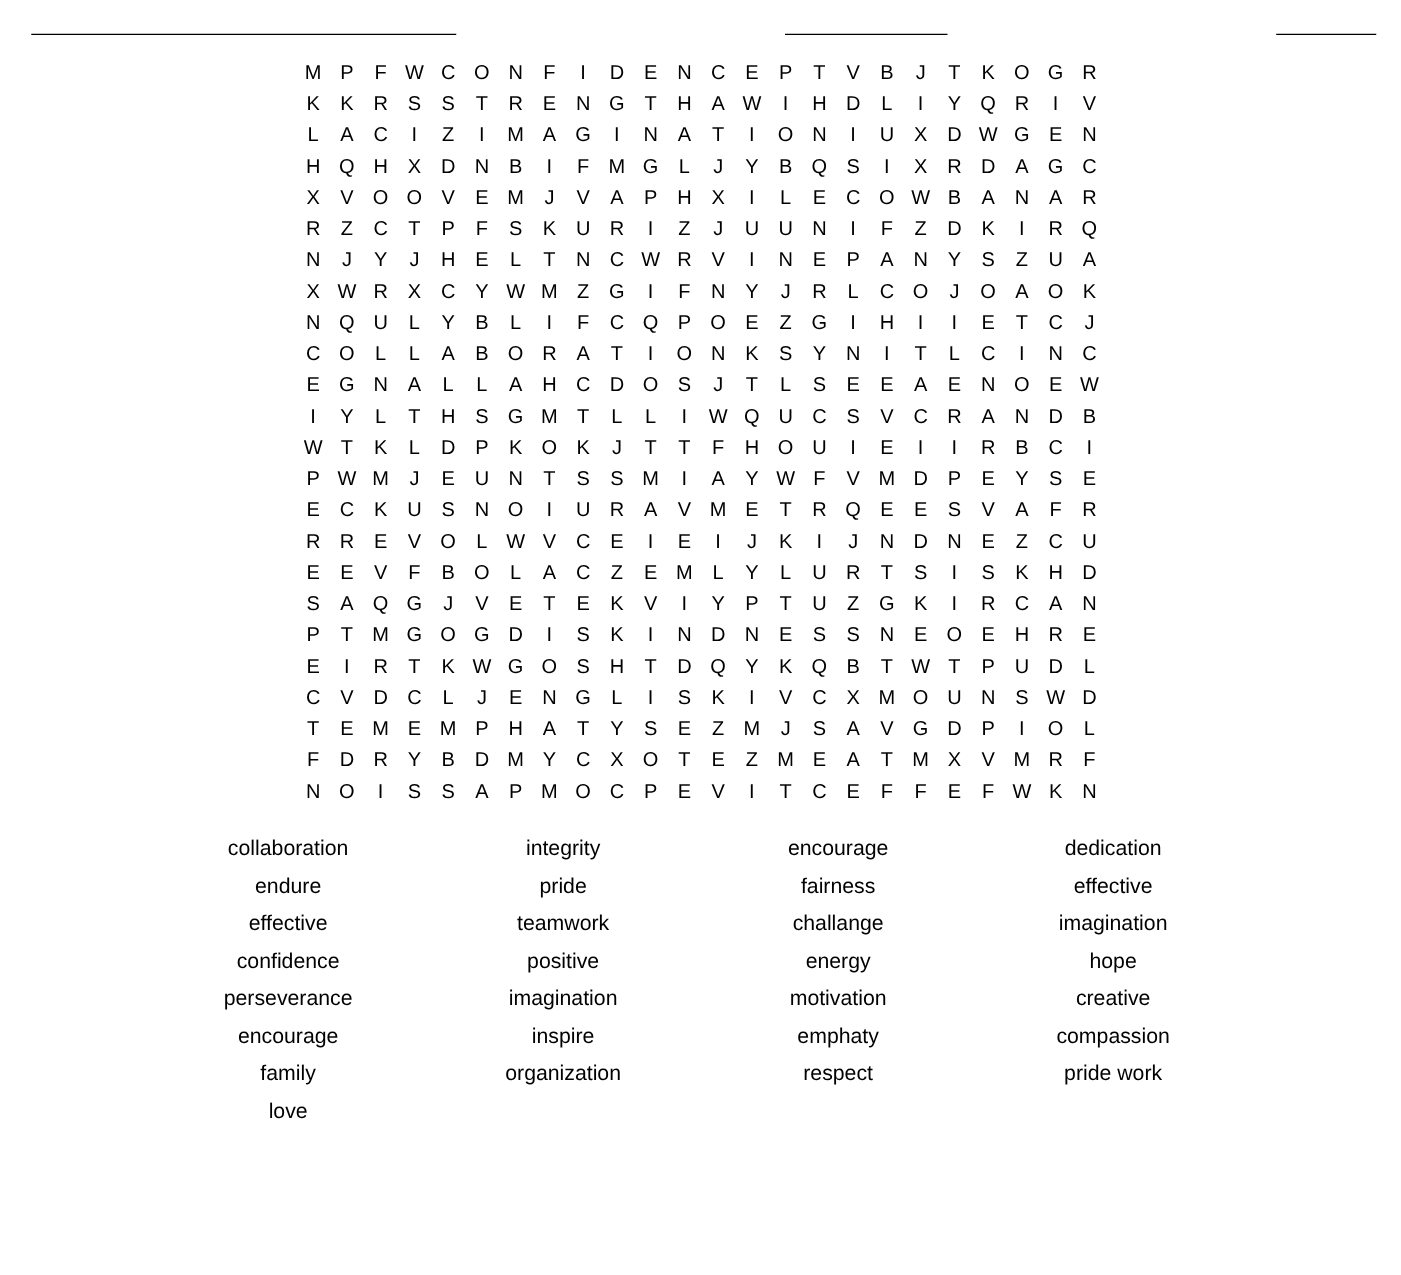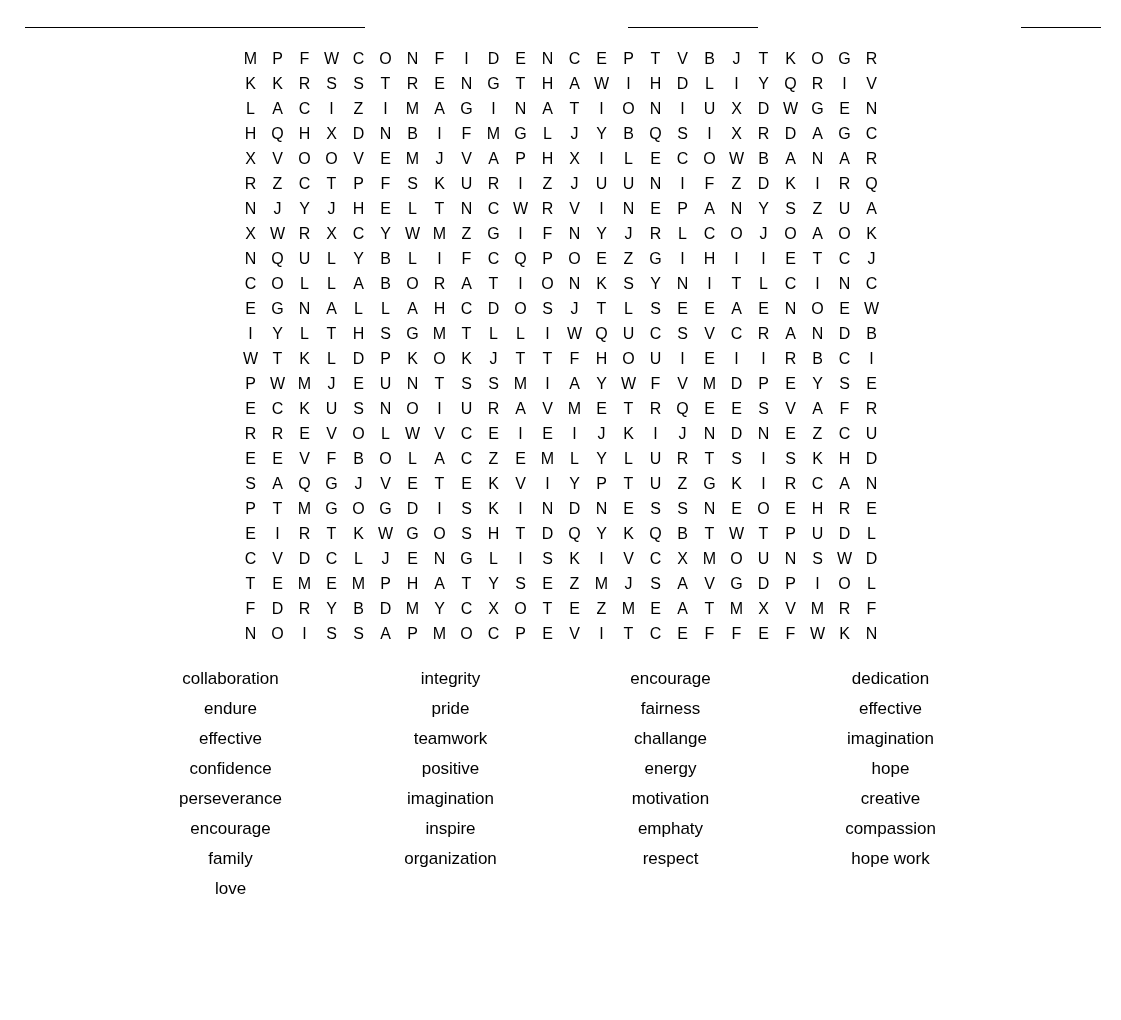--- a/index.html
+++ b/index.html
@@ -693,18 +693,18 @@
     <div class="word-item">imagination</div>
     <div class="word-item">motivation</div>
     <div class="word-item">creative</div>
     <div class="word-item">encourage</div>
     <div class="word-item">inspire</div>
     <div class="word-item">emphaty</div>
     <div class="word-item">compassion</div>
     <div class="word-item">family</div>
     <div class="word-item">organization</div>
     <div class="word-item">respect</div>
-    <div class="word-item">hope work</div>
+    <div class="word-item">pride work</div>
     <div class="word-item">love</div>
     <div class="word-item"></div>
     <div class="word-item"></div>
     <div class="word-item"></div>
   </div>
 
 </body></html>

